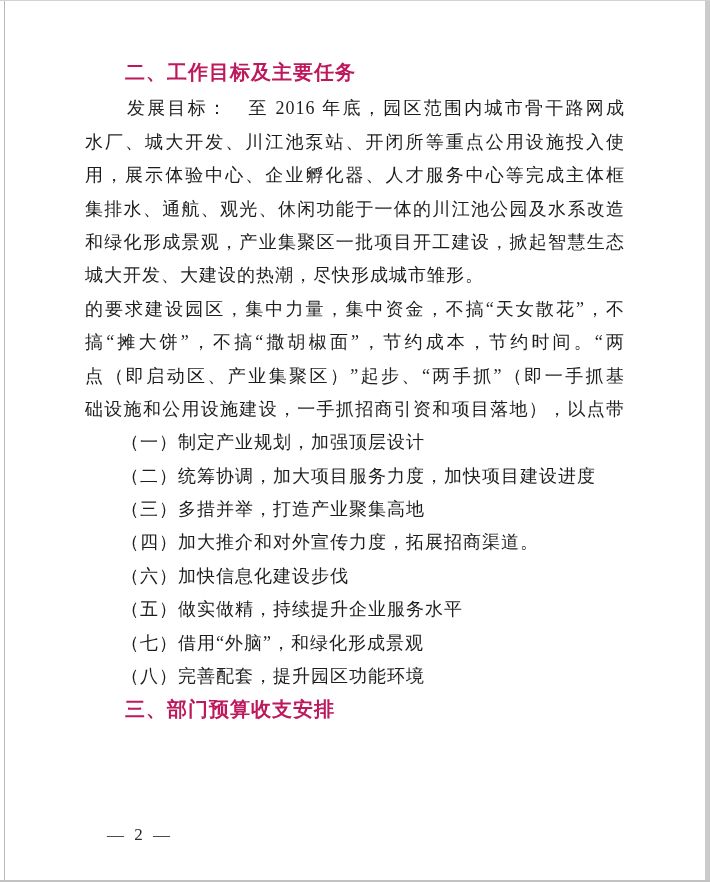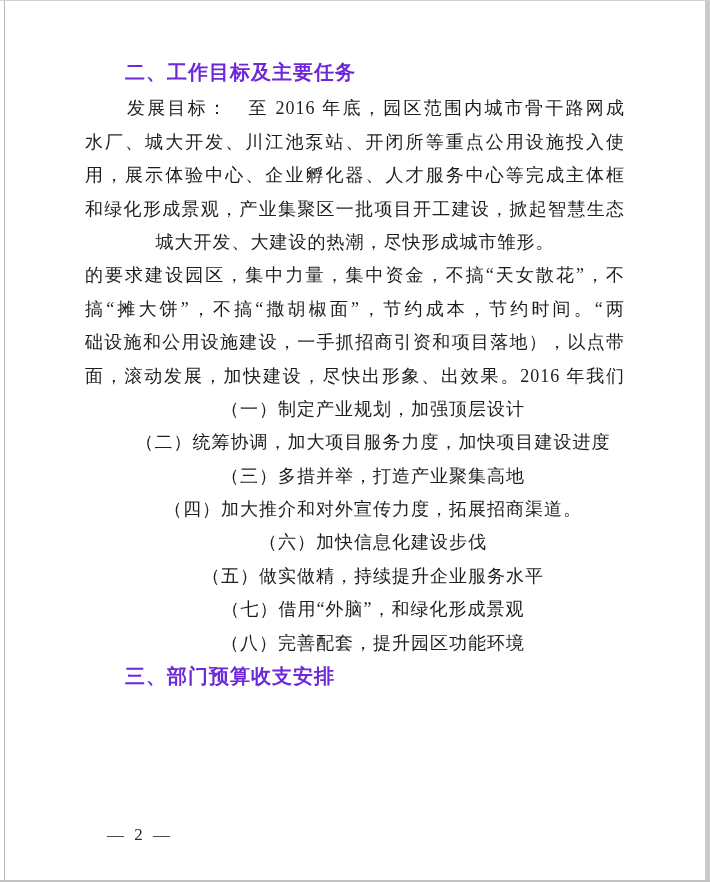--- a/index.html
+++ b/index.html
@@ -44,31 +44,30 @@
   }
   .heading {
     font-family: "Liberation Sans", "DejaVu Sans", sans-serif;
     font-weight: 700;
     font-size: 20px;
     line-height: 33.4px;
     height: 33.4px;
     padding-left: 40px;
     letter-spacing: 1px;
     margin-bottom: 3px;
-    color: #6d28d9;
+    color: #be185d;
     white-space: nowrap;
   }
   .paragraph { margin: 0; }
   .line {
     font-size: 18px;
     line-height: 33.4px;
     height: 33.4px;
     letter-spacing: 1px;
     overflow: hidden;
-    text-align: center;
   }
   .line.full {
     text-align: justify;
     text-align-last: justify;
     text-justify: inter-ideograph;
   }
   .line.indent { padding-left: 42px; }
   .line.list-item {
     padding-left: 36px;
     white-space: nowrap;
@@ -90,28 +89,29 @@
   <div class="left-rule"></div>
   <div class="right-strip"></div>
   <div class="bottom-strip"></div>
 
   <div class="content" id="doc-content">
       <div class="heading">二、工作目标及主要任务</div>
       <div class="paragraph">
         <div class="line full indent">发展目标：　至 2016 年底，园区范围内城市骨干路网成形，</div>
         <div class="line full">水厂、城大开发、川江池泵站、开闭所等重点公用设施投入使</div>
         <div class="line full">用，展示体验中心、企业孵化器、人才服务中心等完成主体框架，</div>
+        <div class="line full">集排水、通航、观光、休闲功能于一体的川江池公园及水系改造</div>
         <div class="line full">和绿化形成景观，产业集聚区一批项目开工建设，掀起智慧生态</div>
         <div class="line">城大开发、大建设的热潮，尽快形成城市雏形。</div>
       </div>
       <div class="paragraph">
         <div class="line full">的要求建设园区，集中力量，集中资金，不搞“天女散花”，不</div>
         <div class="line full">搞“摊大饼”，不搞“撒胡椒面”，节约成本，节约时间。“两</div>
+        <div class="line full">点（即启动区、产业集聚区）”起步、“两手抓”（即一手抓基</div>
         <div class="line full">础设施和公用设施建设，一手抓招商引资和项目落地），以点带</div>
-        <div class="line full">面，滚动发展，加快建设，尽快出形象、出效果。2016 年我们</div>
       </div>
       <div class="line list-item">（一）制定产业规划，加强顶层设计</div>
       <div class="line list-item">（二）统筹协调，加大项目服务力度，加快项目建设进度</div>
       <div class="line list-item">（三）多措并举，打造产业聚集高地</div>
       <div class="line list-item">（四）加大推介和对外宣传力度，拓展招商渠道。</div>
       <div class="line list-item">（六）加快信息化建设步伐</div>
       <div class="line list-item">（五）做实做精，持续提升企业服务水平</div>
       <div class="line list-item">（七）借用“外脑”，和绿化形成景观</div>
       <div class="line list-item">（八）完善配套，提升园区功能环境</div>
       <div class="heading">三、部门预算收支安排</div>

